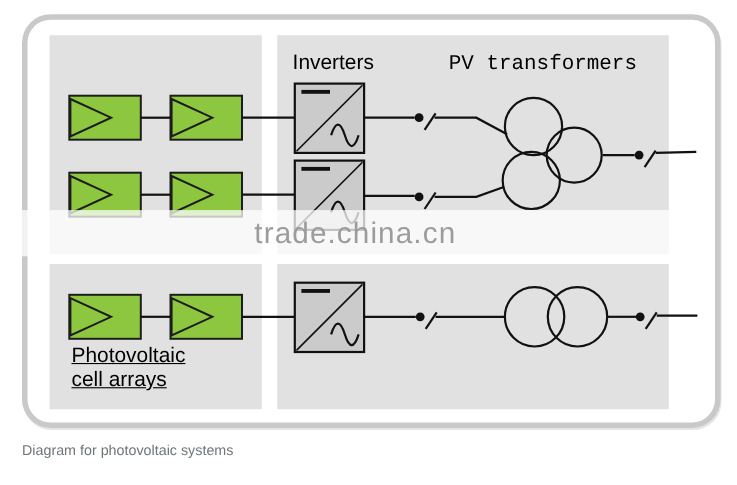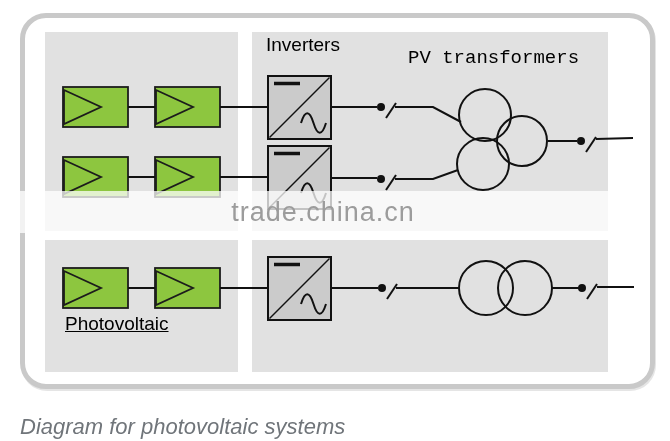--- a/index.html
+++ b/index.html
@@ -20,36 +20,36 @@
     position:absolute;background:var(--panel-gray,#e1e1e1);z-index:2;
   }
   #panel-tl{left:45px;top:32px;width:193px;height:199px;}
   #panel-tr{left:252px;top:32px;width:356px;height:199px;}
   #panel-bl{left:45px;top:240px;width:193px;height:132px;}
   #panel-br{left:252px;top:240px;width:356px;height:132px;}
 
   svg.diagram{position:absolute;left:0;top:0;z-index:3;}
 
   .label{position:absolute;z-index:4;color:#000;font-size:19px;}
-  #label-inverters{left:266px;top:34px;}
+  #label-inverters{left:266px;top:47px;}
   #label-pv-transformers{left:408px;top:47px;font-family:Liberation Mono, monospace;}
   #label-pv-arrays{left:65px;top:313px;line-height:22px;text-decoration:underline;}
 
   .watermark-band{
     position:absolute;left:0;top:191px;width:646px;height:42px;
     background:var(--band-white,rgba(255,255,255,0.75));
     z-index:5;display:flex;align-items:center;justify-content:center;
   }
   .watermark-text{
     color:var(--watermark-gray,#9c9c9c);
     font-size:27px;letter-spacing:1px;
   }
   .caption{
-    position:absolute;left:20px;top:414px;z-index:4;
-    font-style:italic;font-size:22px;
+    position:absolute;left:20px;top:402px;z-index:4;
+    font-size:13px;
     color:var(--caption-gray,#70757a);
   }
 
   
   .wire{stroke:var(--wire-black,#111);stroke-width:2;fill:none;}
   .pv-box{fill:var(--pv-array-green,#8dc63f);stroke:var(--pv-outline,#1c1c1c);stroke-width:1.8;}
   .pv-tri{fill:none;stroke:var(--pv-outline,#1c1c1c);stroke-width:1.8;}
   .inv-box{fill:var(--inverter-gray,#cbcbcb);stroke:var(--wire-black,#111);stroke-width:2;}
   .inv-diag{stroke:var(--wire-black,#111);stroke-width:1.5;}
   .dc-bar{stroke:var(--wire-black,#111);stroke-width:3.5;}
@@ -133,19 +133,20 @@
     <path class="wire" d="M552 288 H579"></path>
     <use href="#switch" x="582" y="288"></use>
     <path class="wire" d="M597 287 H634"></path>
   </g>
 </svg>
 
 <div class="label" id="label-inverters">Inverters</div>
 <div class="label" id="label-pv-transformers">PV transformers</div>
 <div class="label" id="label-pv-arrays">
   <div>Photovoltaic</div>
+  <div>cell arrays</div>
 </div>
 
 <div class="watermark-band">
   <span class="watermark-text">trade.china.cn</span>
 </div>
 
 <div class="caption">Diagram for photovoltaic systems</div>
 
 </body></html>

